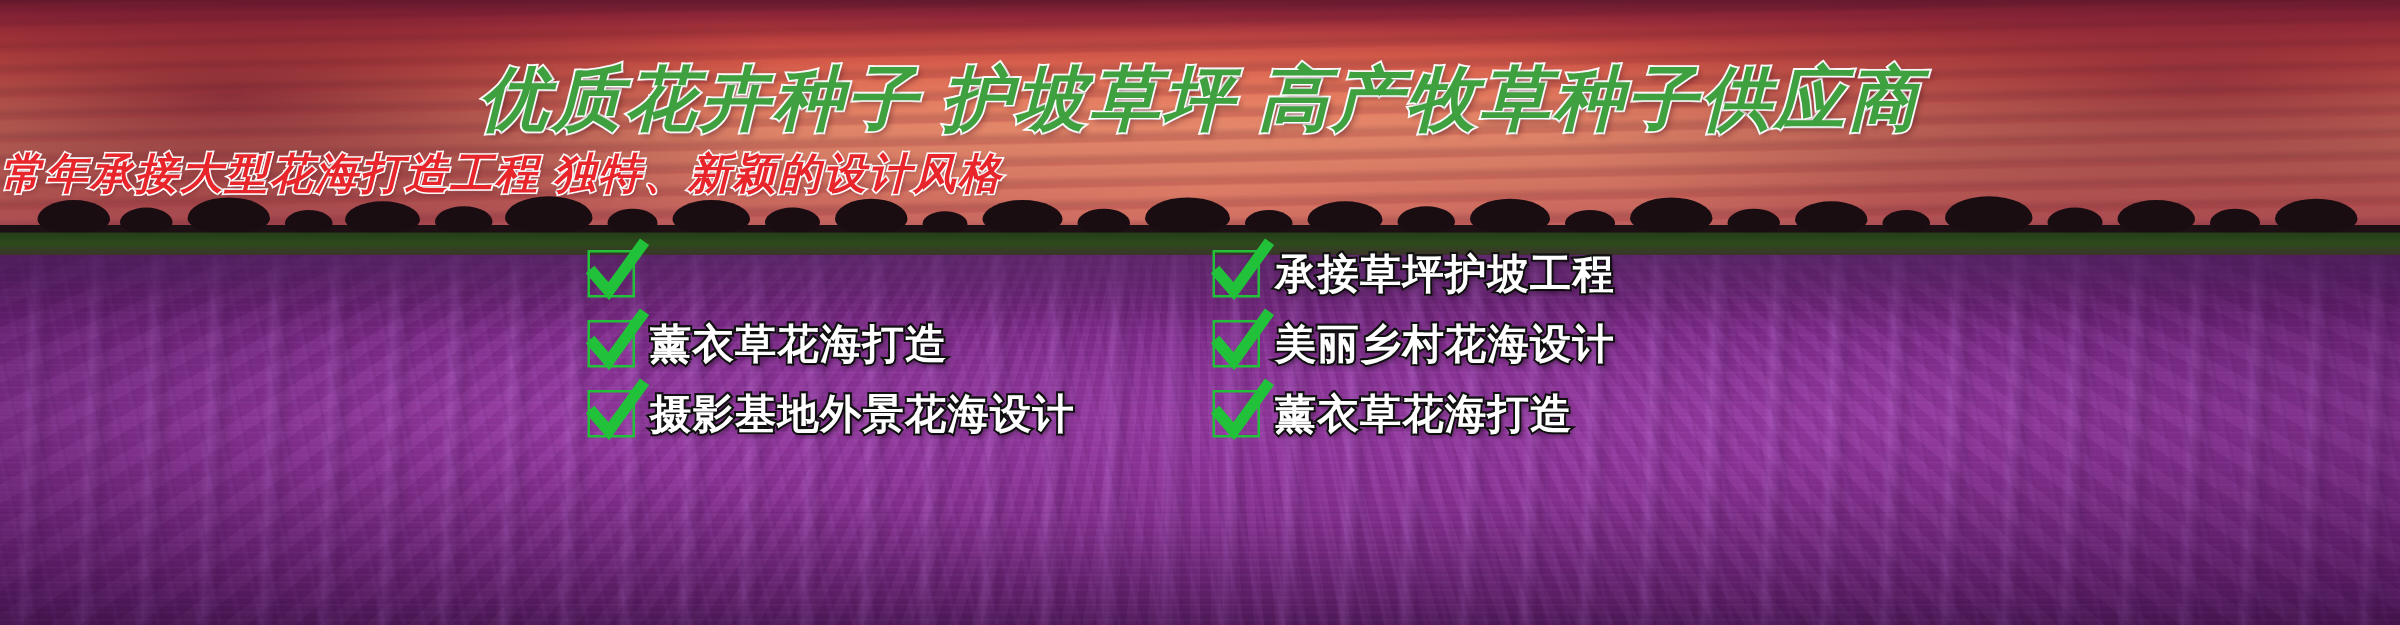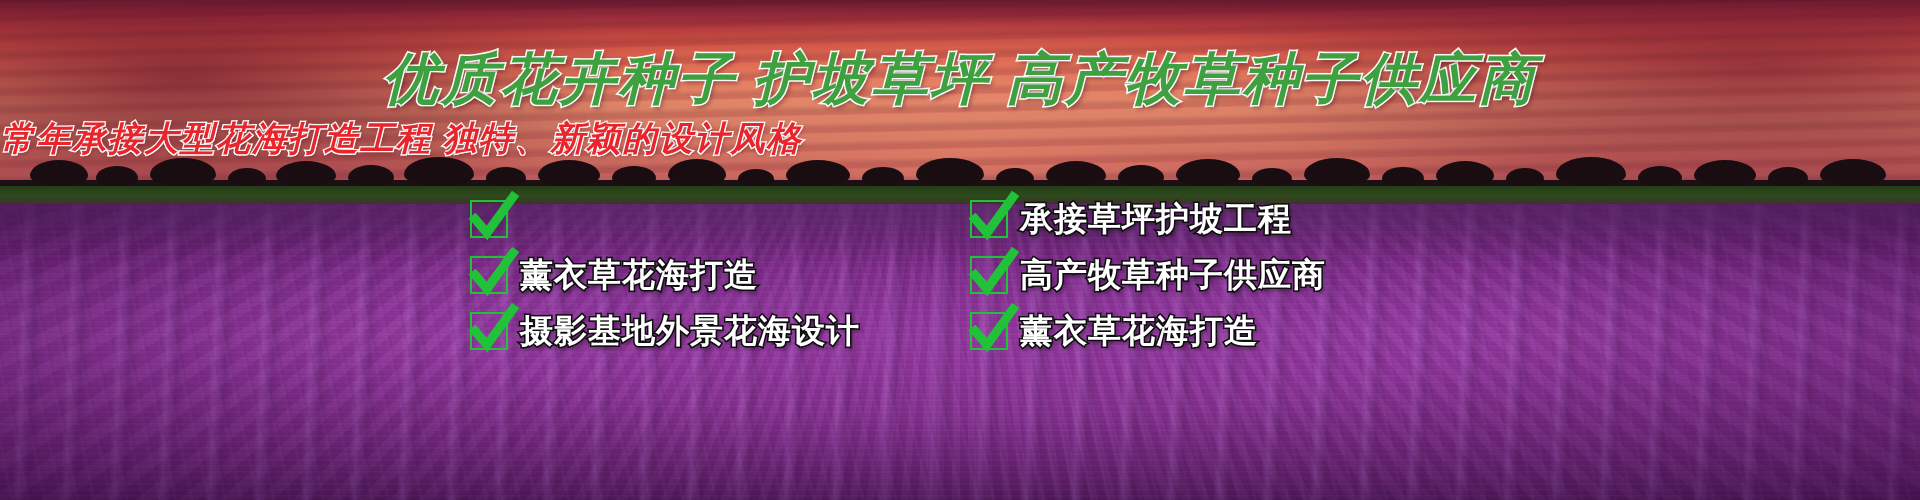--- a/index.html
+++ b/index.html
@@ -369,21 +369,21 @@
         </span>
         <span class="check-label">薰衣草花海打造</span>
       </div>
 
       <div class="check-item">
         <span class="check-icon">
           <svg viewBox="0 0 52 52">
               <path d="M8 26 L20 40 L46 4" fill="none" stroke="#22c13a" stroke-width="9" stroke-linecap="square"></path>
             </svg>
         </span>
-        <span class="check-label">高产牧草种子供应商</span>
+        <span class="check-label">美丽乡村花海设计</span>
       </div>
 
       <div class="check-item">
         <span class="check-icon">
           <svg viewBox="0 0 52 52">
               <path d="M8 26 L20 40 L46 4" fill="none" stroke="#22c13a" stroke-width="9" stroke-linecap="square"></path>
             </svg>
         </span>
         <span class="check-label">摄影基地外景花海设计</span>
       </div>

